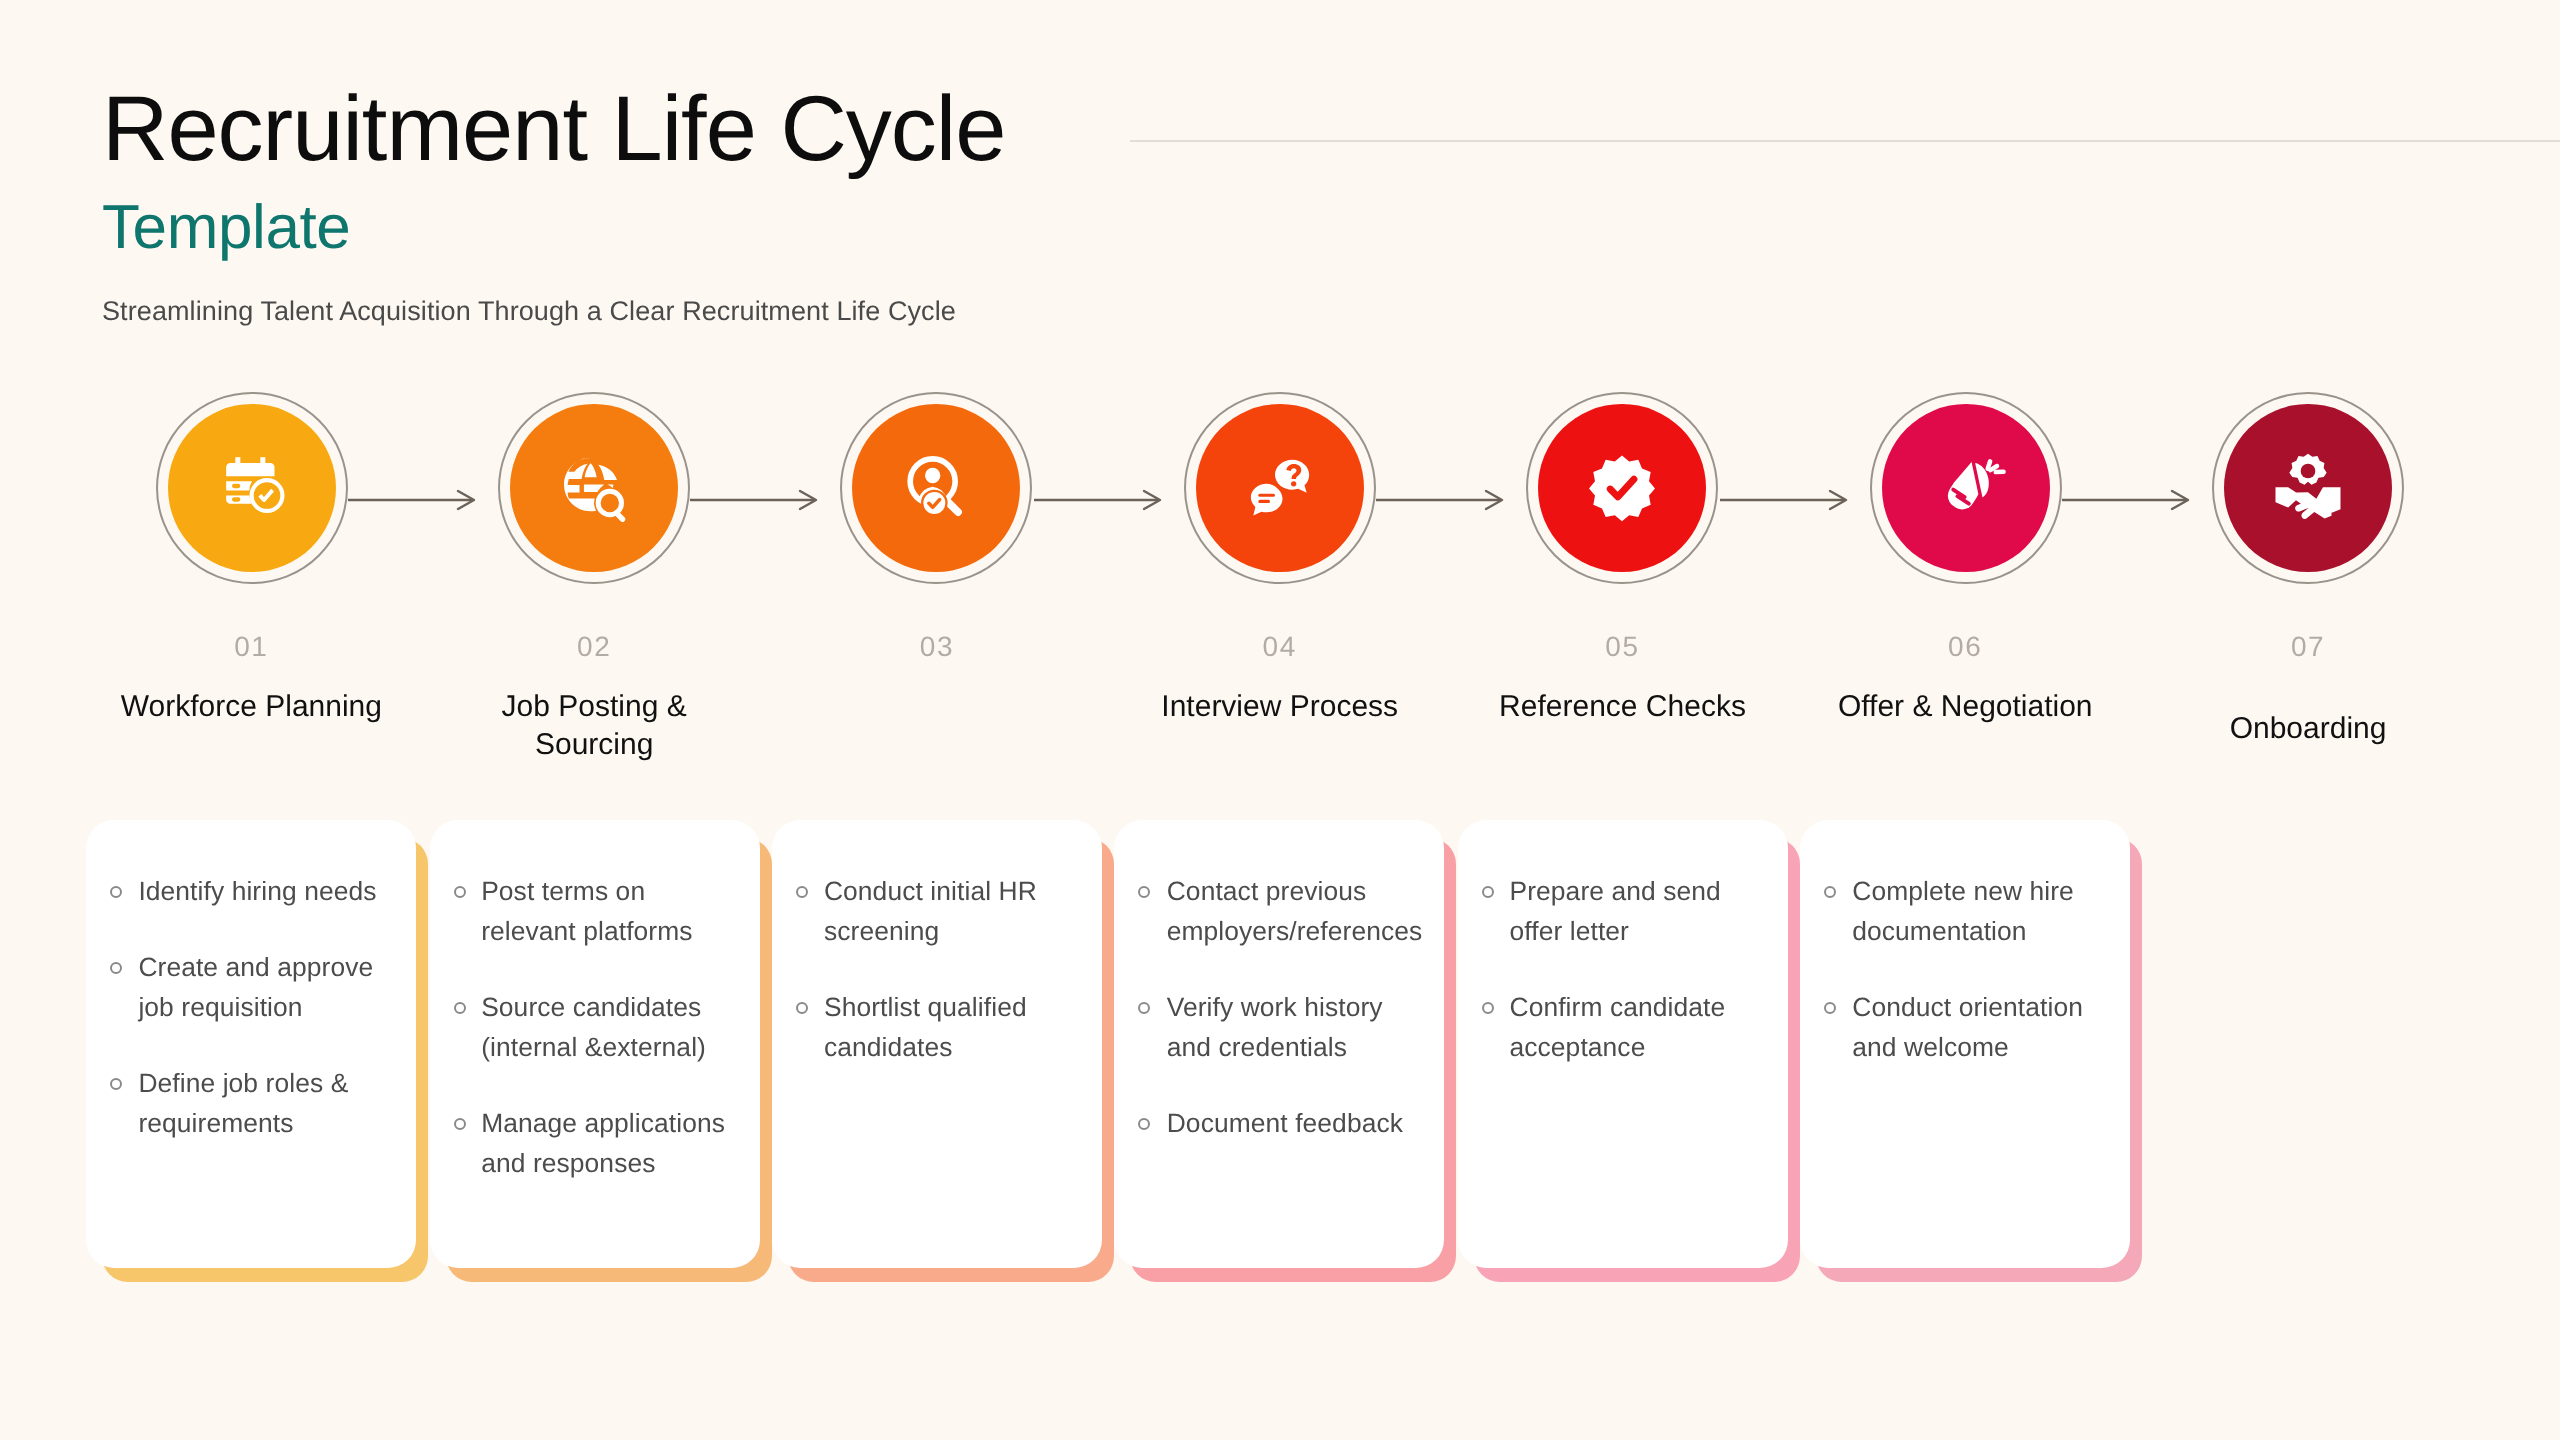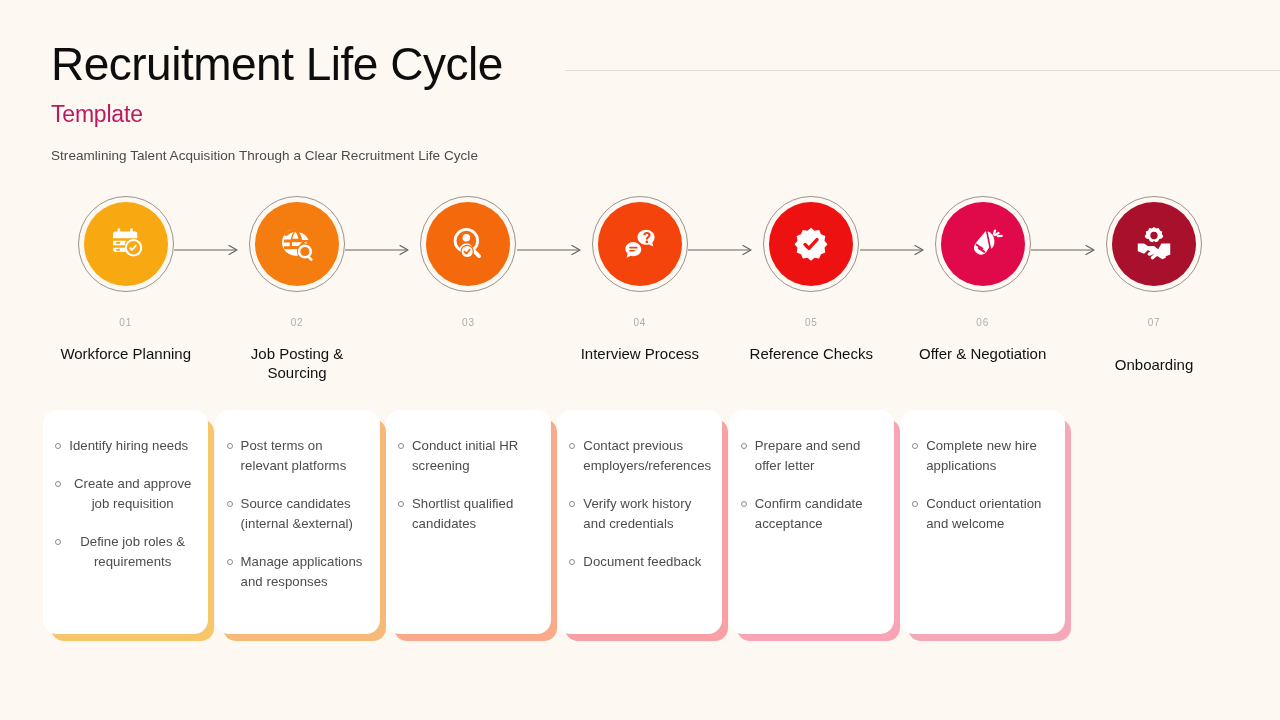--- a/index.html
+++ b/index.html
@@ -38,23 +38,23 @@
   }
   .title-rule {
     position: absolute;
     left: 514px;
     right: 0;
     top: 34px;
     height: 1px;
     background: #e4ddd3;
   }
   .title-sub {
-    font-size: 23px;
+    font-size: 31px;
     font-weight: 400;
-    color: #be185d;
+    color: #0f766e;
     line-height: 40px;
     letter-spacing: -0.2px;
     margin-top: 2px;
   }
   .tagline {
     font-size: 13.5px;
     color: #4a4a4a;
     line-height: 20px;
     margin-top: 12px;
     letter-spacing: 0.05px;
@@ -105,21 +105,21 @@
     position: absolute;
     top: 48px;
     left: 134px;
     width: 74px;
     height: 12px;
     pointer-events: none;
   }
   .arrow svg { display: block; }
 
   .step-num {
-    font-size: 10px;
+    font-size: 14px;
     color: #b3aca4;
     letter-spacing: 0.8px;
     margin-top: 22px;
     line-height: 18px;
   }
   .step-label {
     font-size: 15px;
     color: #111;
     line-height: 19px;
     text-align: center;
@@ -328,21 +328,21 @@
           </svg>
         </div>
       </div>
       <div class="step-num">07</div>
       <div class="step-label single">Onboarding</div>
     </div>
   </div>
 
 <div class="cards" id="cards">
     <div class="card-slot">
-      <div class="card" style="box-shadow: rgb(247, 197, 106) 7px 8px 0px -1px; text-align: center;">
+      <div class="card" style="box-shadow: rgb(247, 197, 106) 7px 8px 0px -1px;">
         <ul class="bullet-list">
           <li class="bullet">
             <span class="bullet-dot"></span>
             <span class="bullet-text">Identify hiring needs</span>
           </li>
           <li class="bullet">
             <span class="bullet-dot"></span>
             <span class="bullet-text">Create and approve job requisition</span>
           </li>
           <li class="bullet">
@@ -414,21 +414,21 @@
             <span class="bullet-text">Confirm candidate acceptance</span>
           </li>
         </ul>
       </div>
     </div>
     <div class="card-slot">
       <div class="card" style="box-shadow: rgb(244, 168, 184) 7px 8px 0px -1px;">
         <ul class="bullet-list">
           <li class="bullet">
             <span class="bullet-dot"></span>
-            <span class="bullet-text">Complete new hire applications</span>
+            <span class="bullet-text">Complete new hire documentation</span>
           </li>
           <li class="bullet">
             <span class="bullet-dot"></span>
             <span class="bullet-text">Conduct orientation and welcome</span>
           </li>
         </ul>
       </div>
     </div>
   </div>
 

